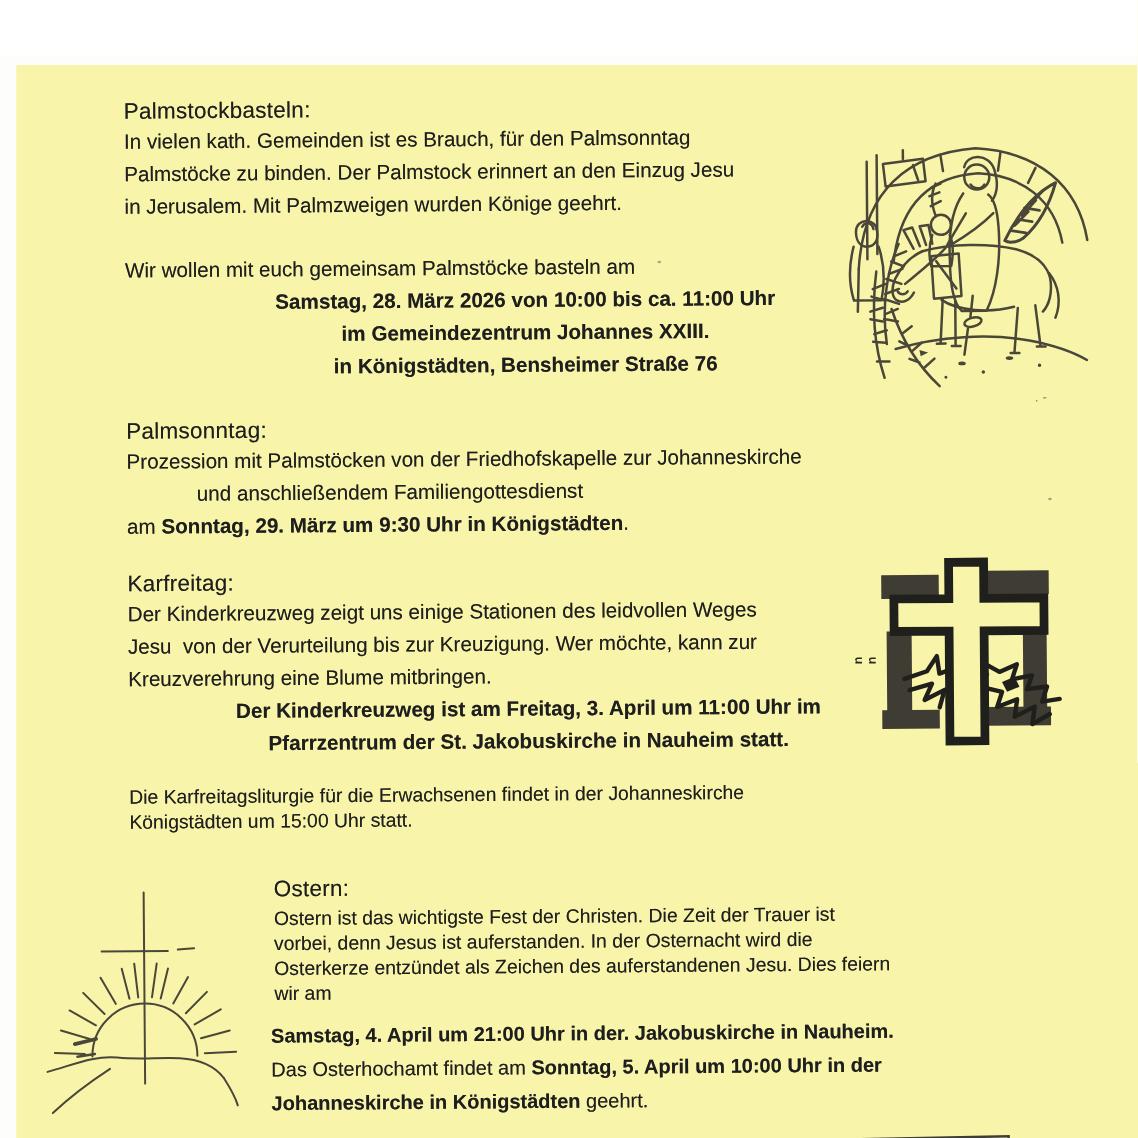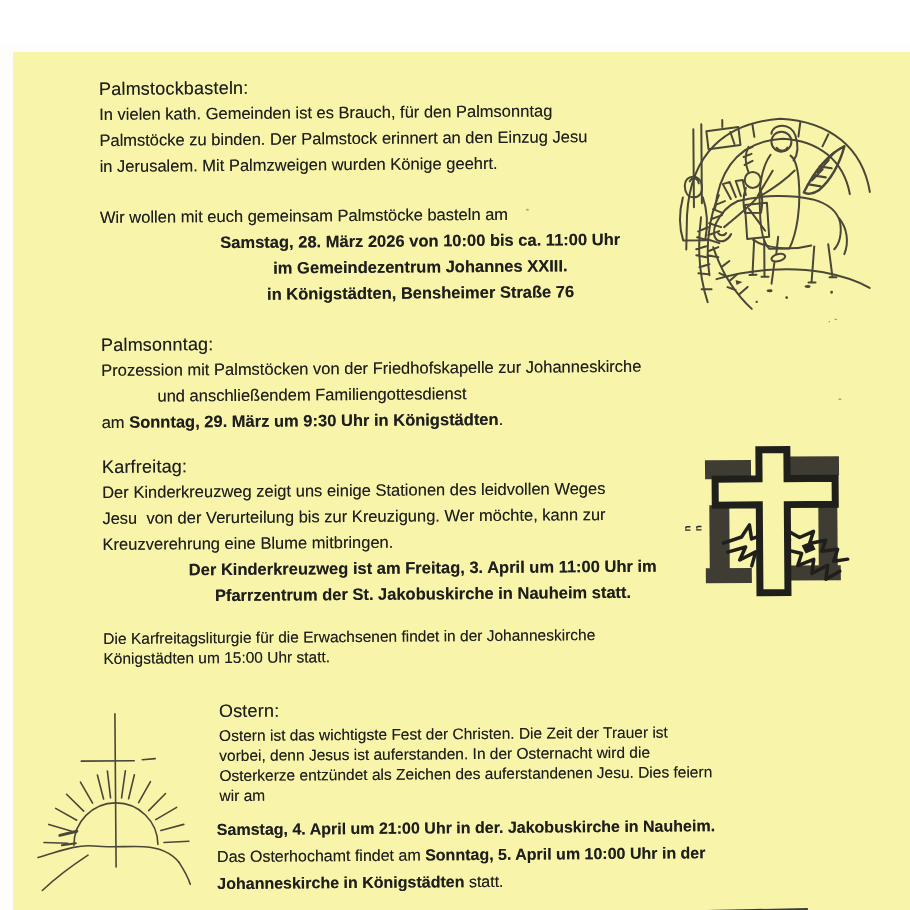--- a/index.html
+++ b/index.html
@@ -72,21 +72,21 @@
       <div class="h">Ostern:</div>
       <div style="height:3px;"></div>
       <div class="t2">Ostern ist das wichtigste Fest der Christen. Die Zeit der Trauer ist</div>
       <div class="t2">vorbei, denn Jesus ist auferstanden. In der Osternacht wird die</div>
       <div class="t2">Osterkerze entzündet als Zeichen des auferstandenen Jesu. Dies feiern</div>
       <div class="t2">wir am</div>
     </div>
     <div class="sec ink" style="left:213px;top:773px;">
       <div class="tb b">Samstag, 4. April um 21:00 Uhr in der. Jakobuskirche in Nauheim.</div>
       <div class="tb"><span>Das Osterhochamt findet am </span><span class="b">Sonntag, 5. April um 10:00 Uhr in der</span></div>
-      <div class="tb"><span class="b">Johanneskirche in Königstädten</span><span> statt.</span></div>
+      <div class="tb"><span class="b">Johanneskirche in Königstädten</span><span> geehrt.</span></div>
     </div>
 
     <svg style="left:662px;top:58px;" width="232" height="236" viewBox="0 0 232 236" fill="none" stroke="#4a4739" stroke-width="2" stroke-linecap="round" stroke-linejoin="round">
       <path d="M 26 118 C 30 55 66 26 120 22 C 170 25 202 52 209 96"></path>
       <path d="M 54 112 C 60 62 88 44 122 42 C 158 44 183 64 189 98"></path>
       <path d="M 26 118 L 25 152"></path>
       <path d="M 33 32 L 33 110 M 41 27 L 41 106"></path>
       <path d="M 70 35 L 74 47 M 92 27 L 94 40 M 140 26 L 138 40 M 168 38 L 162 50"></path>
       <path d="M 46 34 L 78 30 L 80 48 L 48 52 Z M 62 30 L 62 23"></path>
       <path d="M 24 88 C 24 77 40 76 41 88 C 42 96 38 100 33 100 C 27 100 24 95 24 88"></path>

